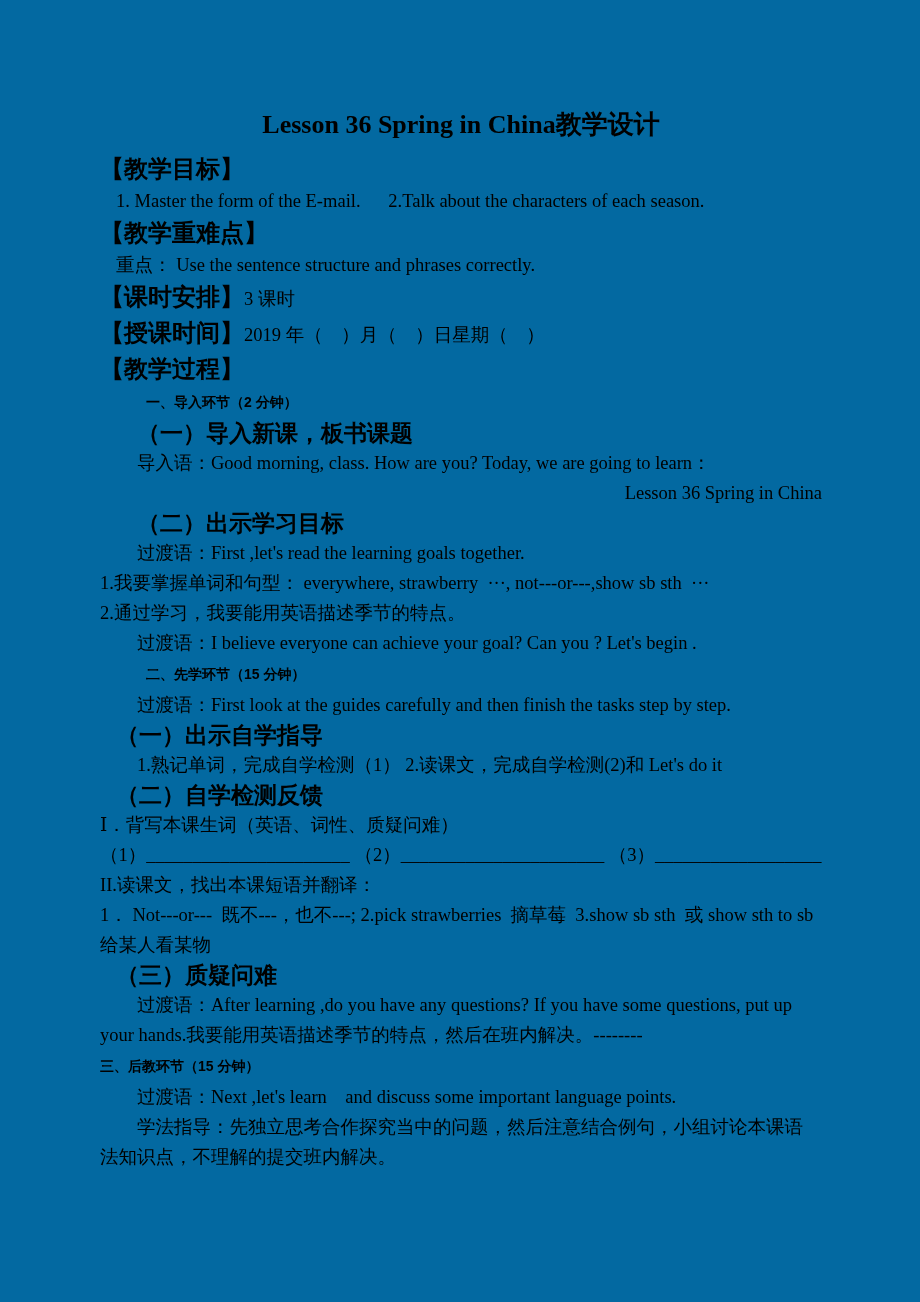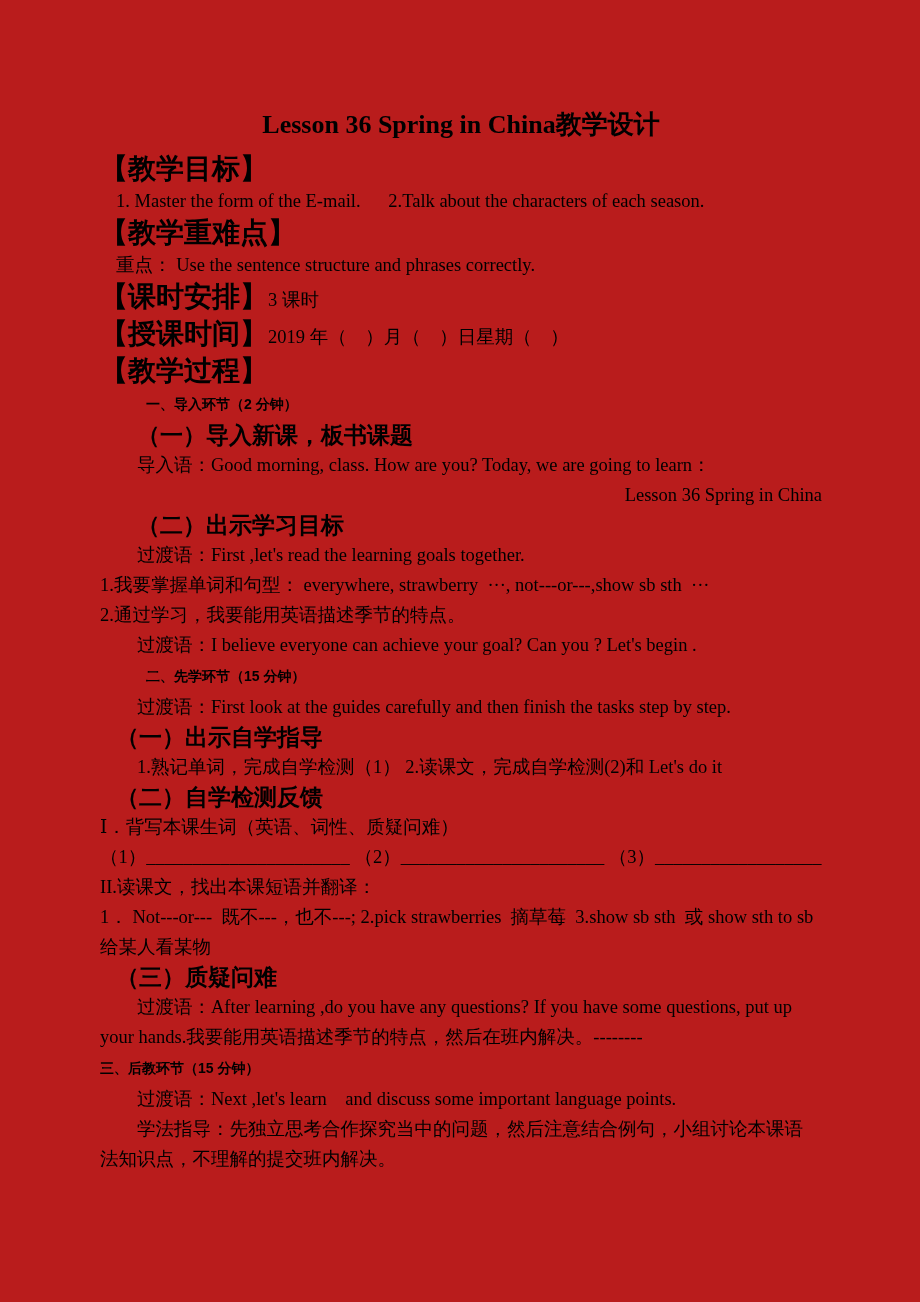--- a/index.html
+++ b/index.html
@@ -5,21 +5,21 @@
   * { box-sizing: border-box; }
   html, body {
     margin: 0;
     padding: 0;
     background: #ffffff;
   }
   .page {
     position: relative;
     width: 920px;
     height: 1302px;
-    background: #b91c1c;
+    background: #0369a1;
     color: #000000;
     font-family: "Liberation Serif", "DejaVu Serif", serif;
     padding: 106px 98px 0 100px;
     overflow: hidden;
   }
   p { margin: 0; }
   .doc-title {
     text-align: center;
     font-weight: bold;
     font-size: 26px;
@@ -29,21 +29,21 @@
   .line {
     font-size: 18.5px;
     line-height: 30px;
     white-space: pre-wrap;
   }
   .hd {
     font-weight: bold;
     font-family: "Liberation Sans", "DejaVu Sans", sans-serif;
   }
   .hd-bracket {
-    font-size: 28px;
+    font-size: 24px;
     line-height: 34px;
   }
   .hd-num {
     font-size: 14px;
     line-height: 32px;
   }
   .hd-sub {
     font-size: 23px;
     line-height: 30px;
   }

